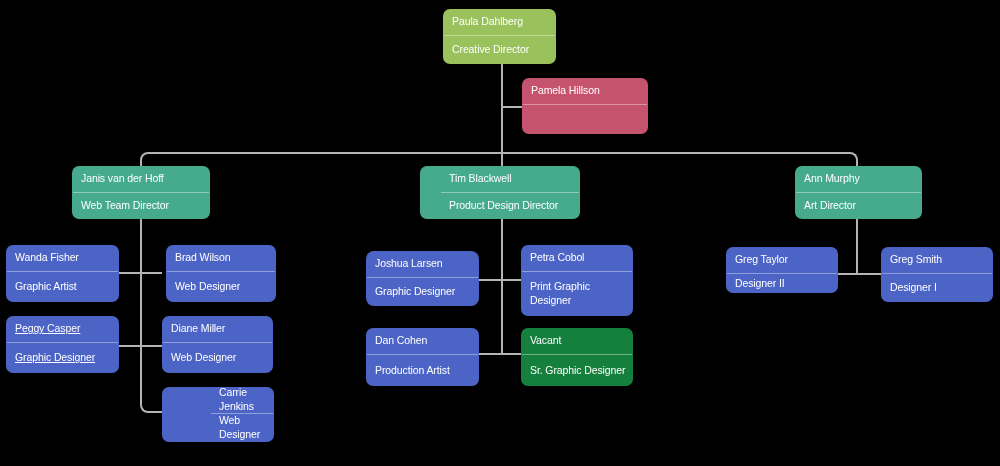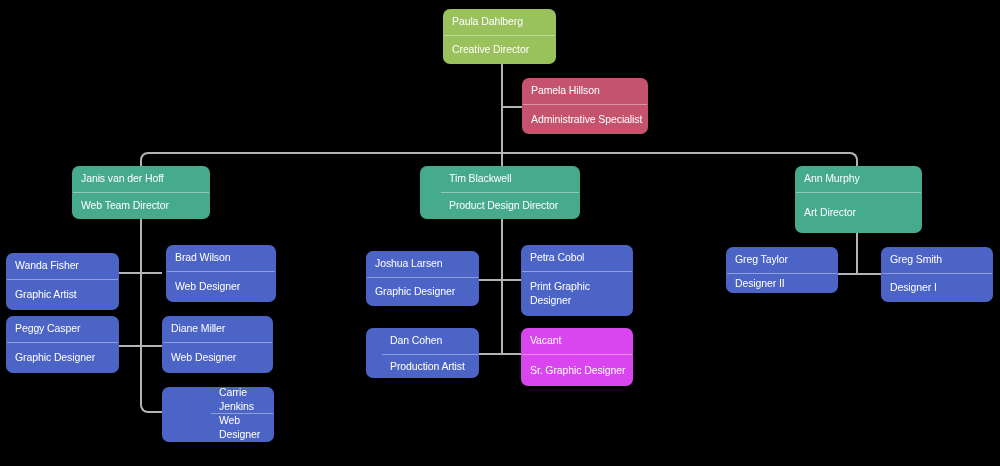--- a/index.html
+++ b/index.html
@@ -51,90 +51,89 @@
 
   <div class="node" style="left: 443px; top: 9px; width: 113px; height: 55px; background: rgb(153, 193, 92);">
     <div class="nrow name">Paula Dahlberg</div>
     <div class="ndiv"></div>
     <div class="nrow title">Creative Director</div>
   </div>
 
   <div class="node" style="left: 522px; top: 78px; width: 126px; height: 56px; background: rgb(198, 83, 109);">
     <div class="nrow name">Pamela Hillson</div>
     <div class="ndiv"></div>
-    <div class="nrow title">Administrative Specialist</div>
   </div>
 
   <div class="node" style="left: 72px; top: 166px; width: 138px; height: 53px; background: rgb(69, 171, 140);">
     <div class="nrow name">Janis van der Hoff</div>
     <div class="ndiv"></div>
     <div class="nrow title">Web Team Director</div>
   </div>
 
   <div class="node" style="left: 420px; top: 166px; width: 160px; height: 53px; background: rgb(69, 171, 140); padding-left: 20px;">
     <div class="nrow name">Tim Blackwell</div>
     <div class="ndiv"></div>
     <div class="nrow title">Product Design Director</div>
   </div>
 
-  <div class="node" style="left: 795px; top: 166px; width: 127px; height: 67px; background: rgb(69, 171, 140);">
+  <div class="node" style="left: 795px; top: 166px; width: 127px; height: 53px; background: rgb(69, 171, 140);">
     <div class="nrow name">Ann Murphy</div>
     <div class="ndiv"></div>
     <div class="nrow title">Art Director</div>
   </div>
 
-  <div class="node" style="left: 6px; top: 245px; width: 113px; height: 57px; background: rgb(77, 100, 199); margin-top: 8px;">
+  <div class="node" style="left: 6px; top: 245px; width: 113px; height: 57px; background: rgb(77, 100, 199);">
     <div class="nrow name">Wanda Fisher</div>
     <div class="ndiv"></div>
     <div class="nrow title">Graphic Artist</div>
   </div>
 
   <div class="node" style="left: 166px; top: 245px; width: 110px; height: 57px; background: rgb(77, 100, 199); justify-content: space-between;">
     <div class="nrow name">Brad Wilson</div>
     <div class="ndiv"></div>
     <div class="nrow title">Web Designer</div>
   </div>
 
-  <div class="node" style="left: 6px; top: 316px; width: 113px; height: 57px; background: rgb(77, 100, 199);">
+  <div class="node" style="left: 6px; top: 316px; width: 113px; height: 57px; background: rgb(77, 100, 199); text-decoration: underline;">
     <div class="nrow name">Peggy Casper</div>
     <div class="ndiv"></div>
     <div class="nrow title">Graphic Designer</div>
   </div>
 
   <div class="node" style="left: 162px; top: 316px; width: 111px; height: 57px; background: rgb(77, 100, 199);">
     <div class="nrow name">Diane Miller</div>
     <div class="ndiv"></div>
     <div class="nrow title">Web Designer</div>
   </div>
 
   <div class="node" style="left: 162px; top: 387px; width: 112px; height: 55px; background: rgb(77, 100, 199); padding-left: 48px;">
     <div class="nrow name">Carrie Jenkins</div>
     <div class="ndiv"></div>
     <div class="nrow title">Web Designer</div>
   </div>
 
-  <div class="node" style="left: 366px; top: 251px; width: 113px; height: 55px; background: rgb(77, 100, 199);">
+  <div class="node" style="left: 366px; top: 251px; width: 113px; height: 55px; background: rgb(77, 100, 199); border-radius: 8px;">
     <div class="nrow name">Joshua Larsen</div>
     <div class="ndiv"></div>
     <div class="nrow title">Graphic Designer</div>
   </div>
 
   <div class="node" style="left: 521px; top: 245px; width: 112px; height: 71px; background: rgb(77, 100, 199);">
     <div class="nrow name">Petra Cobol</div>
     <div class="ndiv"></div>
     <div class="nrow title">Print Graphic Designer</div>
   </div>
 
-  <div class="node" style="left: 366px; top: 328px; width: 113px; height: 50px; background: rgb(77, 100, 199); padding-left: 15px;">
+  <div class="node" style="left: 366px; top: 328px; width: 113px; height: 58px; background: rgb(77, 100, 199);">
     <div class="nrow name">Dan Cohen</div>
     <div class="ndiv"></div>
     <div class="nrow title">Production Artist</div>
   </div>
 
-  <div class="node" style="left: 521px; top: 328px; width: 112px; height: 58px; background: #d946ef;">
+  <div class="node" style="left: 521px; top: 328px; width: 112px; height: 58px; background: #15803d;">
     <div class="nrow name">Vacant</div>
     <div class="ndiv"></div>
     <div class="nrow title">Sr. Graphic Designer</div>
   </div>
 
   <div class="node" style="left: 726px; top: 247px; width: 112px; height: 46px; background: rgb(77, 100, 199);">
     <div class="nrow name">Greg Taylor</div>
     <div class="ndiv"></div>
     <div class="nrow title">Designer II</div>
   </div>

